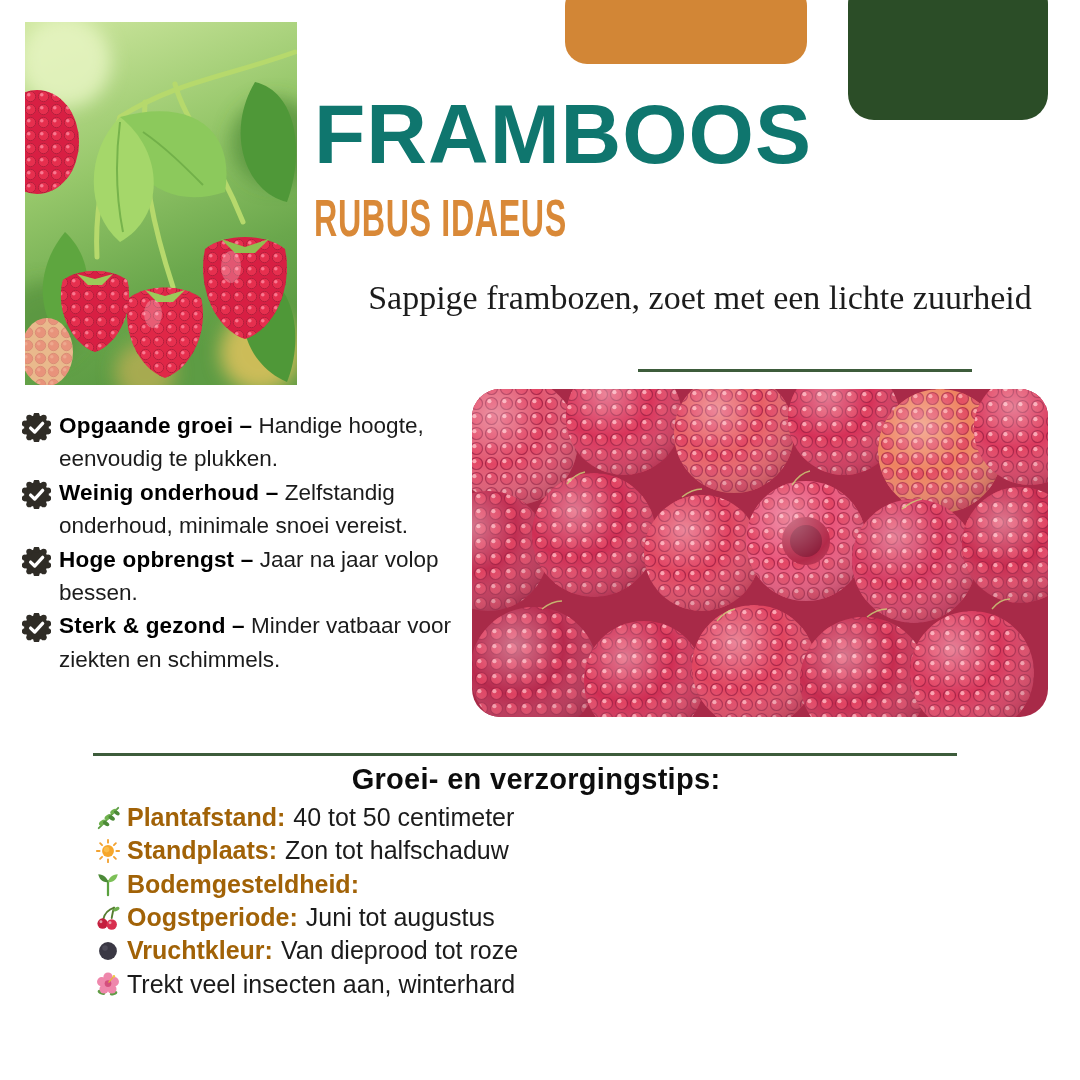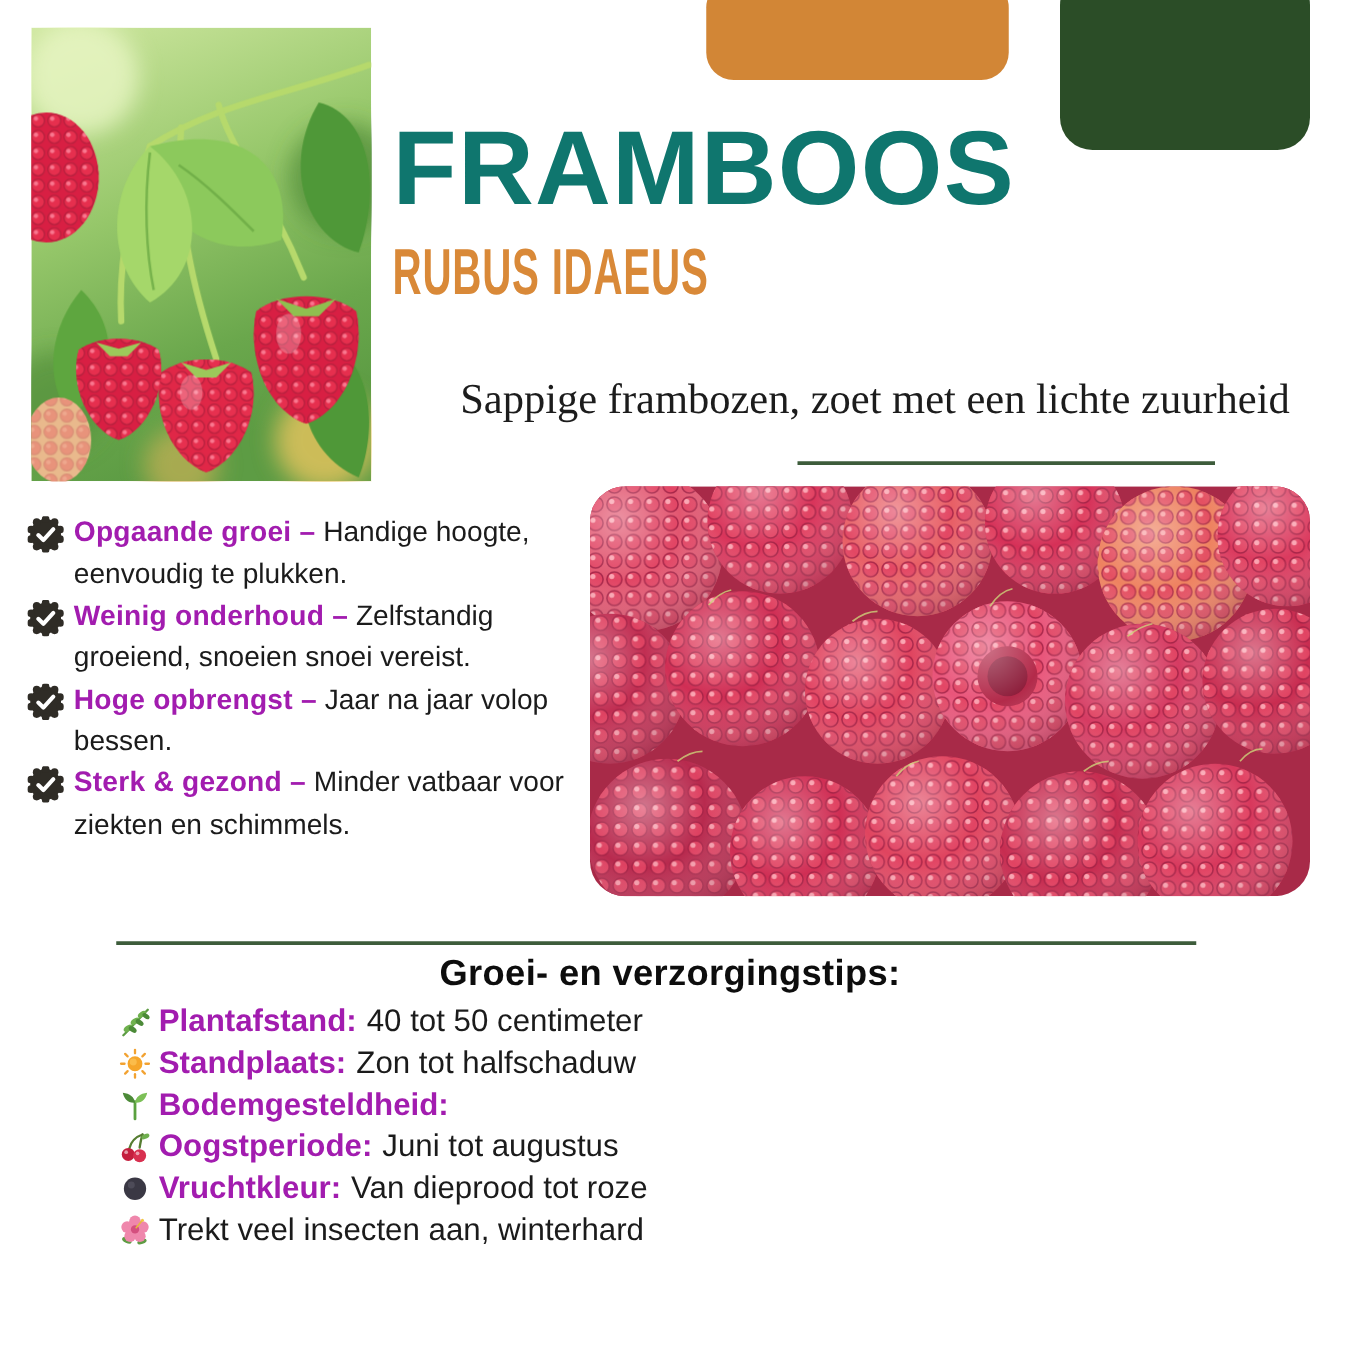--- a/index.html
+++ b/index.html
@@ -14,39 +14,39 @@
   
   .plant-photo{position:absolute;left:25px;top:22px;width:272px;height:363px;overflow:hidden;}
   .berries-photo{position:absolute;left:472px;top:389px;width:576px;height:328px;border-radius:28px;overflow:hidden;}
   .plant-photo svg,.berries-photo svg{display:block;}
 
   
   .title{position:absolute;left:314px;top:92px;font-size:84px;font-weight:bold;letter-spacing:1px;color:#332e26;line-height:1;}
   .subtitle{position:absolute;left:314px;top:192px;font-size:52px;font-weight:bold;color:#d98938;line-height:1;
             transform:scaleX(0.62);transform-origin:left top;letter-spacing:1px;white-space:nowrap;}
   .tagline{position:absolute;left:340px;top:279px;width:720px;text-align:center;
-           font-family:"Liberation Serif",serif;font-size:34px;color:#1c1c1c;white-space:nowrap;margin-top:22px;}
+           font-family:"Liberation Serif",serif;font-size:34px;color:#1c1c1c;white-space:nowrap;}
 
   .divider{position:absolute;background:#3d5c3b;}
   .divider-tagline{left:638px;top:369px;width:334px;height:3px;}
   .divider-tips{left:93px;top:753px;width:864px;height:3px;}
 
   
   .features{position:absolute;left:22px;top:409px;width:450px;}
   .feature-item{position:relative;padding-left:37px;font-size:22.5px;line-height:33.4px;color:#1b1b1b;}
-  .feature-item b{color:#a21caf;letter-spacing:.2px;}
+  .feature-item b{color:#000000;letter-spacing:.2px;}
   .check-badge{position:absolute;left:0;top:4px;width:29px;height:29px;}
 
   
   .tips-heading{position:absolute;left:0;top:763px;width:1072px;text-align:center;
                 font-size:29px;font-weight:bold;color:#0d0d0d;letter-spacing:.3px;}
   .tips-list{position:absolute;left:93px;top:801px;width:940px;}
   .tip-row{display:flex;align-items:center;height:33.3px;font-size:25px;color:#1b1b1b;white-space:nowrap;}
   .tip-row .tip-icon{width:30px;height:27px;display:flex;align-items:center;justify-content:center;flex:0 0 30px;margin-right:4px;}
-  .tip-row b{margin-right:8px;color:#a21caf;}
+  .tip-row b{margin-right:8px;color:#a16207;}
 </style>
 </head>
 <body>
 
 <div class="canvas">
 
   <div class="orange-rect" style="background:#d28636;"></div>
   <div class="green-rect" style="background:#2b4d27;"></div>
 
   <div class="plant-photo">
@@ -293,21 +293,21 @@
                 <circle cx="8.1" cy="26.8" r="3.4"></circle>
                 <circle cx="3.2" cy="20.2" r="3.4"></circle>
                 <circle cx="3.2" cy="11.8" r="3.4"></circle>
                 <circle cx="8.1" cy="5.2" r="3.4"></circle>
               </g>
             </g>
           <path d="M9.5 16.6 L14 21 L22.8 11.4" fill="none" stroke="#ffffff" stroke-width="3.6" stroke-linecap="round" stroke-linejoin="round"></path>
         </svg>
       </span>
       <b>Weinig onderhoud –</b>
-      <span>Zelfstandig groeiend, snoeien snoei vereist.</span>
+      <span>Zelfstandig onderhoud, minimale snoei vereist.</span>
     </div>
 
     <div class="feature-item">
       <span class="check-badge">
         <svg width="29" height="29" viewBox="0 0 32 32">
             <g fill="#2f2c26">
           <circle cx="16" cy="16" r="13.6"></circle>
           <g>
                 <circle cx="16" cy="2.6" r="3.4"></circle>
                 <circle cx="23.9" cy="5.2" r="3.4"></circle>

